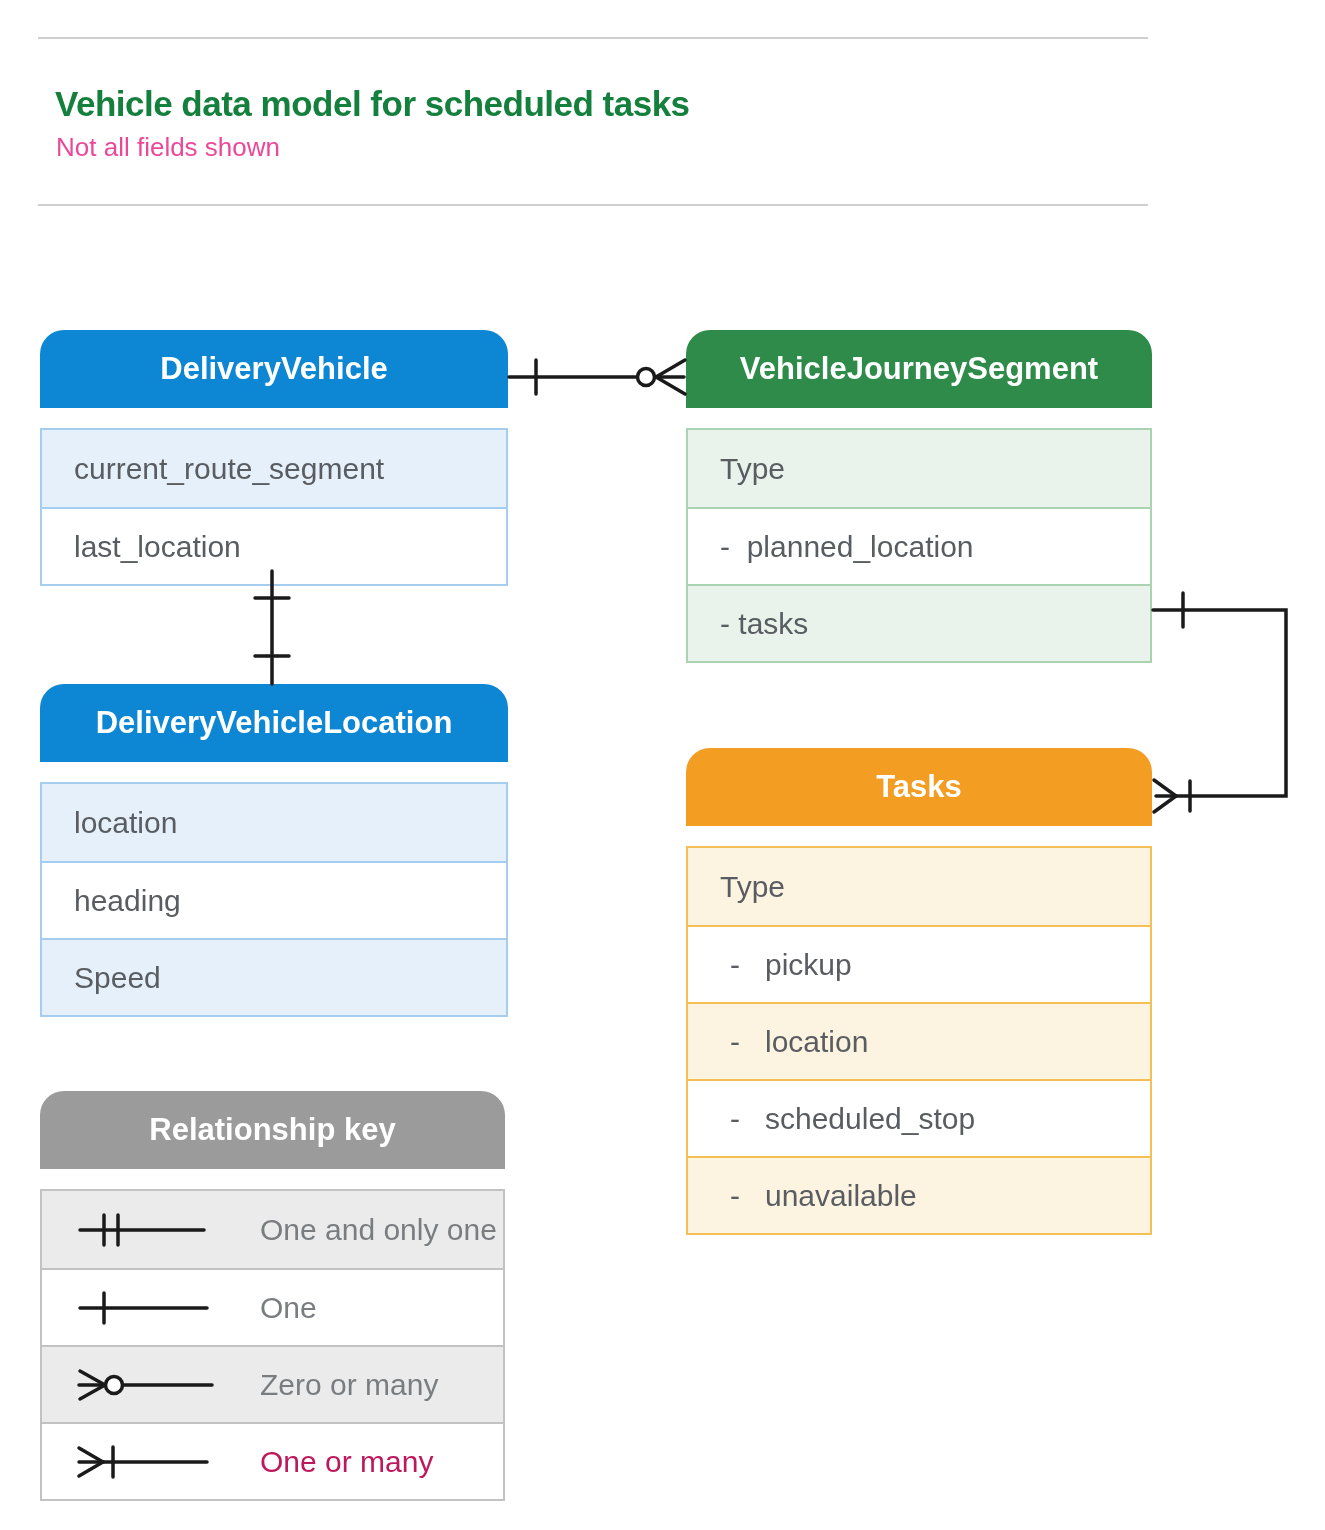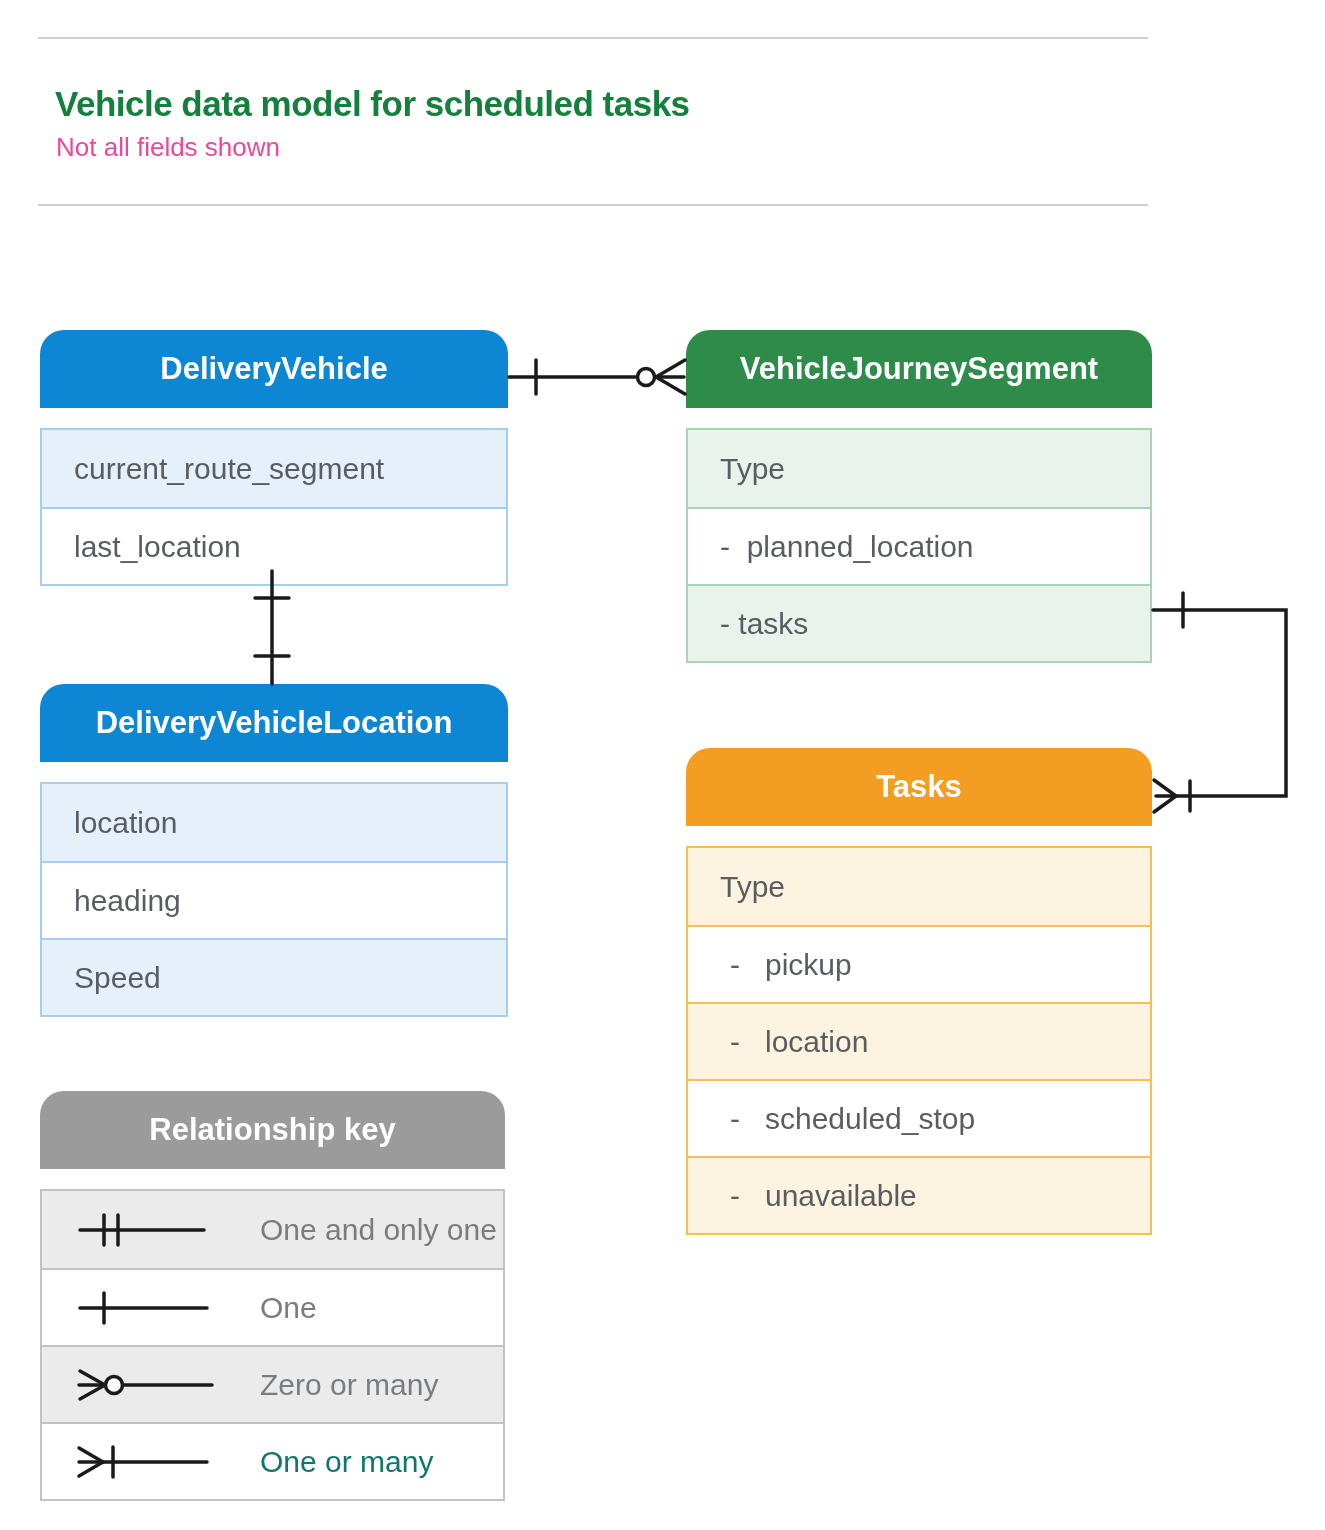--- a/index.html
+++ b/index.html
@@ -119,21 +119,21 @@
         <span style="color:#7a7d80;">Zero or many</span>
       </div>
 
       <div class="entity-row legend-row">
         <svg class="legend-symbol" width="150" height="56" viewBox="0 0 150 56">
           <path class="wire" d="M5,28 L133,28"></path>
           <path class="wire" d="M29,28 L5,14"></path>
           <path class="wire" d="M29,28 L5,42"></path>
           <path class="wire" d="M39,13 L39,43"></path>
         </svg>
-        <span style="color:#0f766e;">One or many</span>
+        <span style="color:#be185d;">One or many</span>
       </div>
 
     </div>
   </div>
 
   <svg id="connector-layer" viewBox="0 0 1325 1530">
 
     <g>
       <path class="wire" d="M509,377 L684,377"></path>
       <path class="wire" d="M536,360 L536,394"></path>

